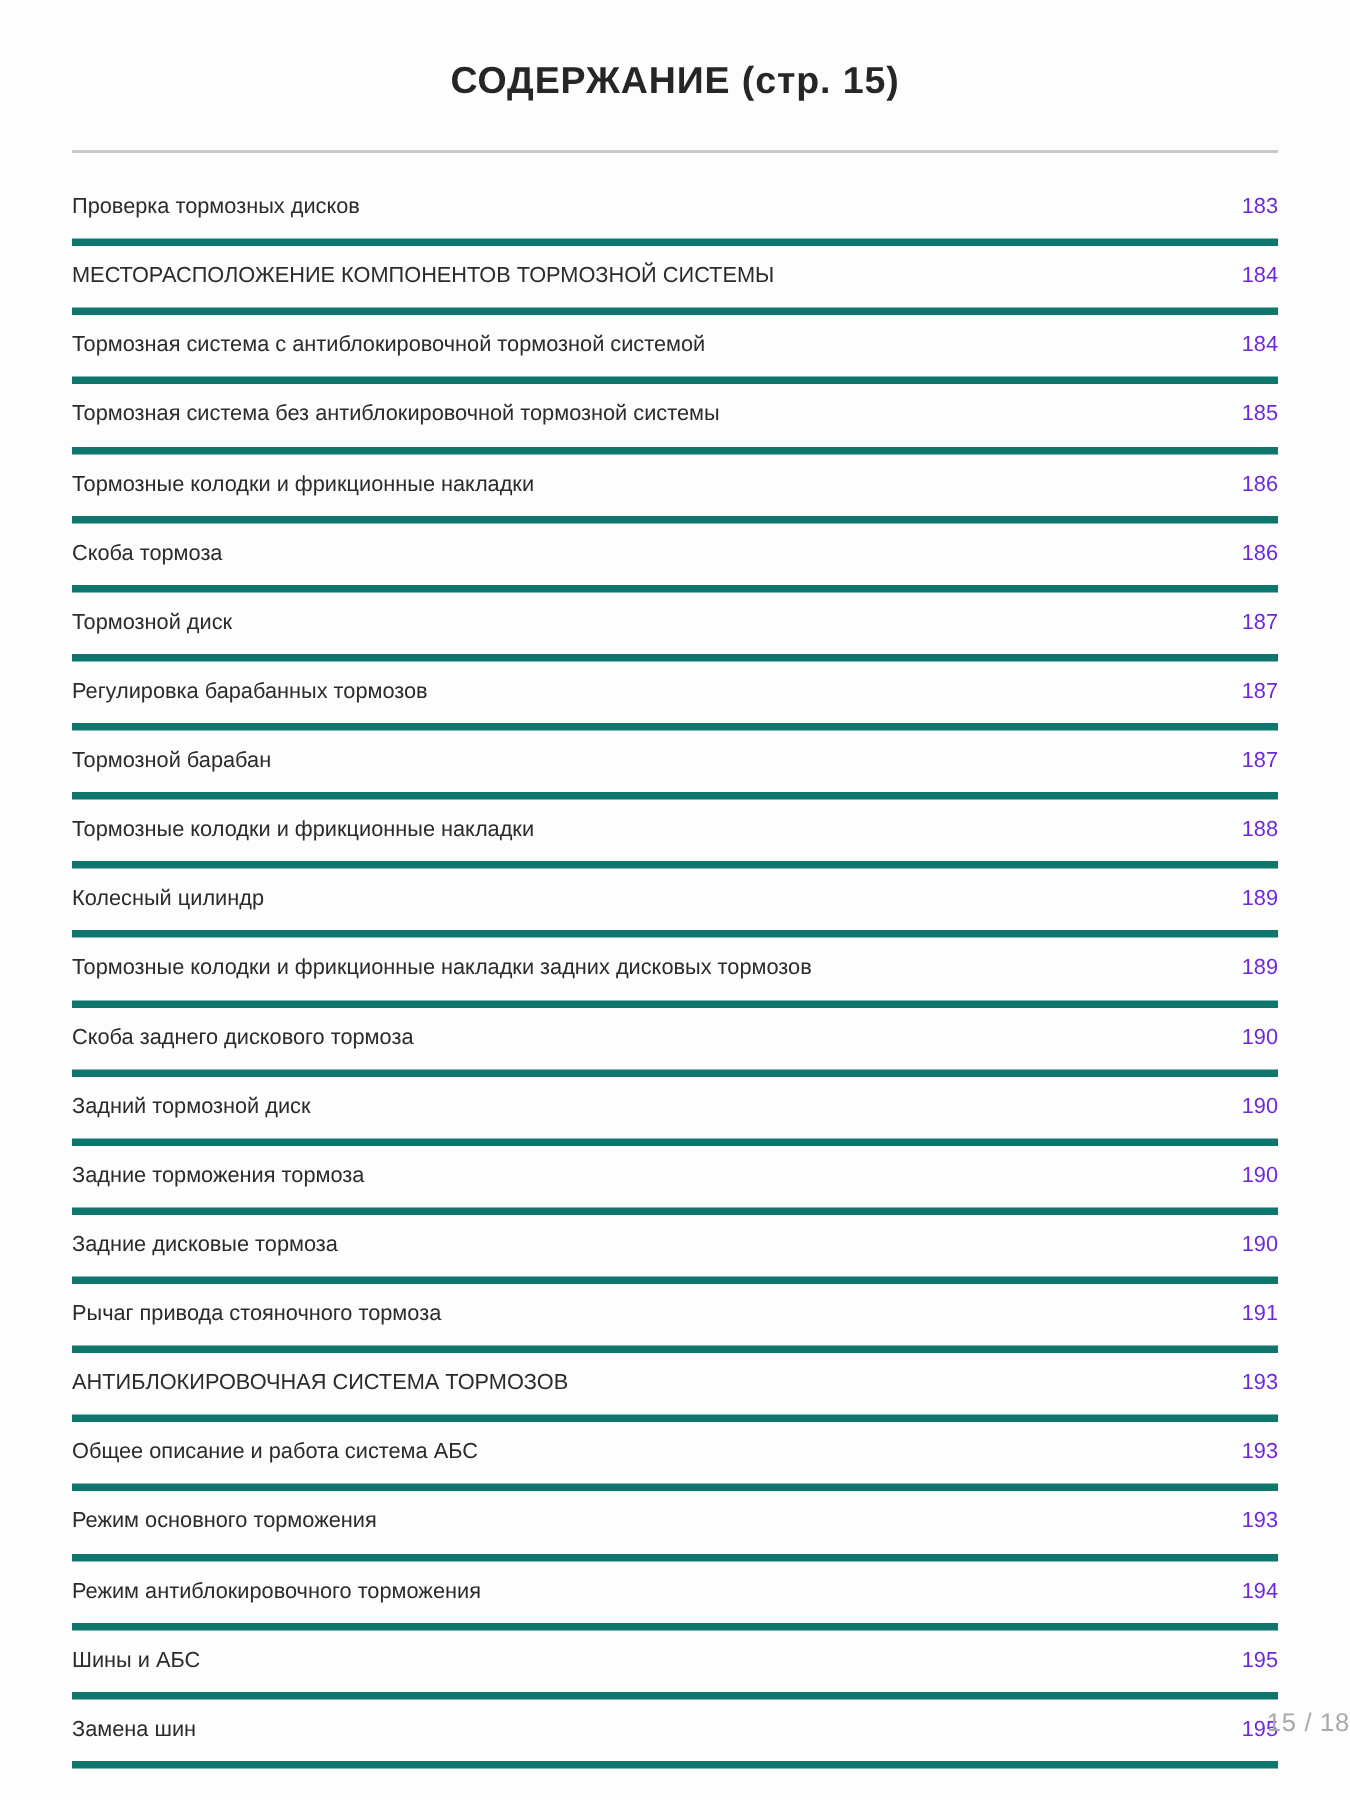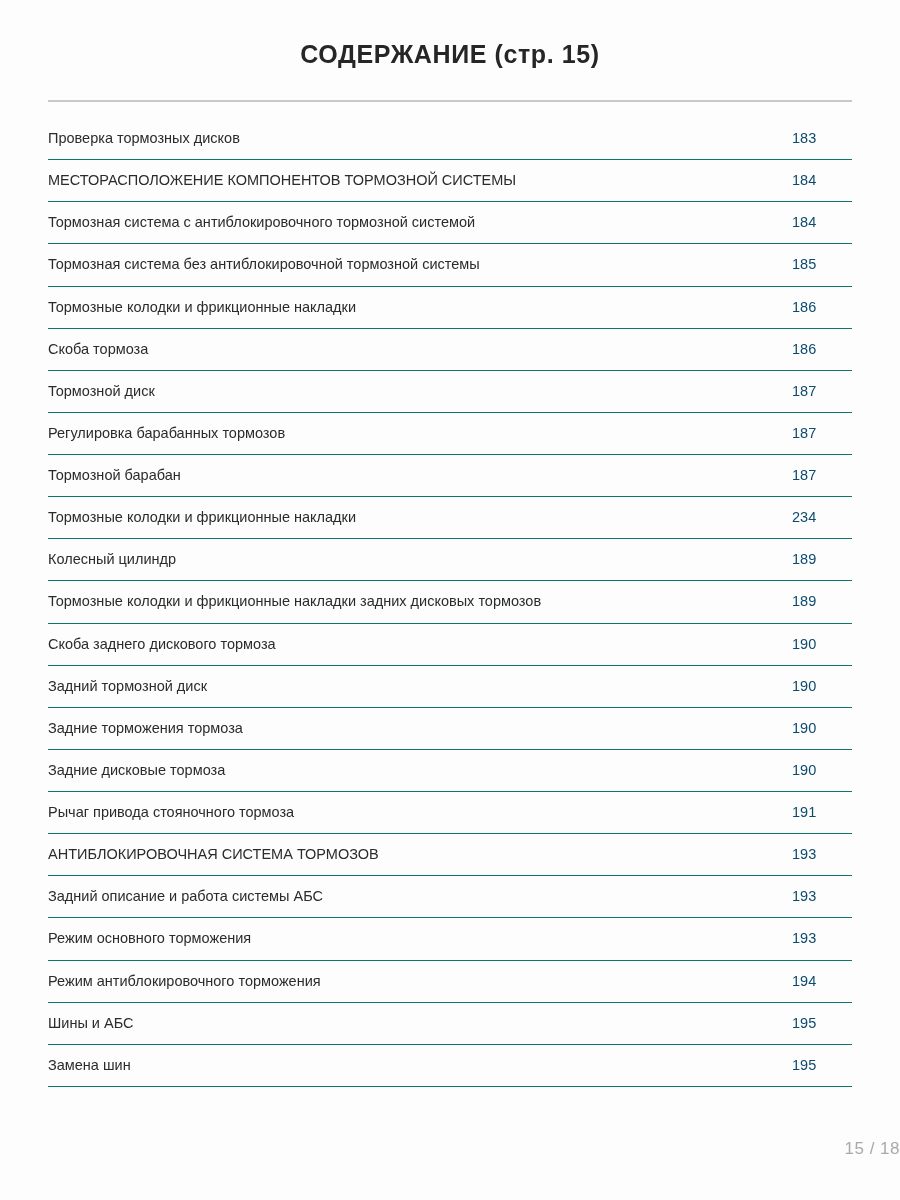--- a/index.html
+++ b/index.html
@@ -38,35 +38,36 @@
     background: #c9c9c9;
     width: 100%;
     margin-bottom: 16px;
   }
   .toc {
     width: 100%;
     border-collapse: collapse;
     table-layout: fixed;
   }
   .toc tr {
-    border-bottom: 1px solid #0f766e;
+    border-bottom: 5px solid #0f766e;
   }
   .toc td {
     padding: 11px 0 12px 0;
     font-size: 14.5px;
     line-height: 1.25;
     vertical-align: baseline;
   }
   td.entry-title {
     color: #2b2b2b;
     text-align: left;
     padding-right: 16px;
   }
   td.entry-page {
-    color: #0c4a6e;
+    color: #6d28d9;
+    text-align: right;
     width: 60px;
     font-size: 14.5px;
     white-space: nowrap;
   }
   .page-footer {
     position: absolute;
     left: 0;
     right: 0;
     bottom: 41px;
     text-align: right;
@@ -88,21 +89,21 @@
     <tbody id="toc-body">
         <tr>
           <td class="entry-title">Проверка тормозных дисков</td>
           <td class="entry-page">183</td>
         </tr>
         <tr>
           <td class="entry-title">МЕСТОРАСПОЛОЖЕНИЕ КОМПОНЕНТОВ ТОРМОЗНОЙ СИСТЕМЫ</td>
           <td class="entry-page">184</td>
         </tr>
         <tr>
-          <td class="entry-title">Тормозная система с антиблокировочного тормозной системой</td>
+          <td class="entry-title">Тормозная система с антиблокировочной тормозной системой</td>
           <td class="entry-page">184</td>
         </tr>
         <tr>
           <td class="entry-title">Тормозная система без антиблокировочной тормозной системы</td>
           <td class="entry-page">185</td>
         </tr>
         <tr>
           <td class="entry-title">Тормозные колодки и фрикционные накладки</td>
           <td class="entry-page">186</td>
         </tr>
@@ -117,21 +118,21 @@
         <tr>
           <td class="entry-title">Регулировка барабанных тормозов</td>
           <td class="entry-page">187</td>
         </tr>
         <tr>
           <td class="entry-title">Тормозной барабан</td>
           <td class="entry-page">187</td>
         </tr>
         <tr>
           <td class="entry-title">Тормозные колодки и фрикционные накладки</td>
-          <td class="entry-page">234</td>
+          <td class="entry-page">188</td>
         </tr>
         <tr>
           <td class="entry-title">Колесный цилиндр</td>
           <td class="entry-page">189</td>
         </tr>
         <tr>
           <td class="entry-title">Тормозные колодки и фрикционные накладки задних дисковых тормозов</td>
           <td class="entry-page">189</td>
         </tr>
         <tr>
@@ -152,21 +153,21 @@
         </tr>
         <tr>
           <td class="entry-title">Рычаг привода стояночного тормоза</td>
           <td class="entry-page">191</td>
         </tr>
         <tr>
           <td class="entry-title">АНТИБЛОКИРОВОЧНАЯ СИСТЕМА ТОРМОЗОВ</td>
           <td class="entry-page">193</td>
         </tr>
         <tr>
-          <td class="entry-title">Задний описание и работа системы АБС</td>
+          <td class="entry-title">Общее описание и работа система АБС</td>
           <td class="entry-page">193</td>
         </tr>
         <tr>
           <td class="entry-title">Режим основного торможения</td>
           <td class="entry-page">193</td>
         </tr>
         <tr>
           <td class="entry-title">Режим антиблокировочного торможения</td>
           <td class="entry-page">194</td>
         </tr>

